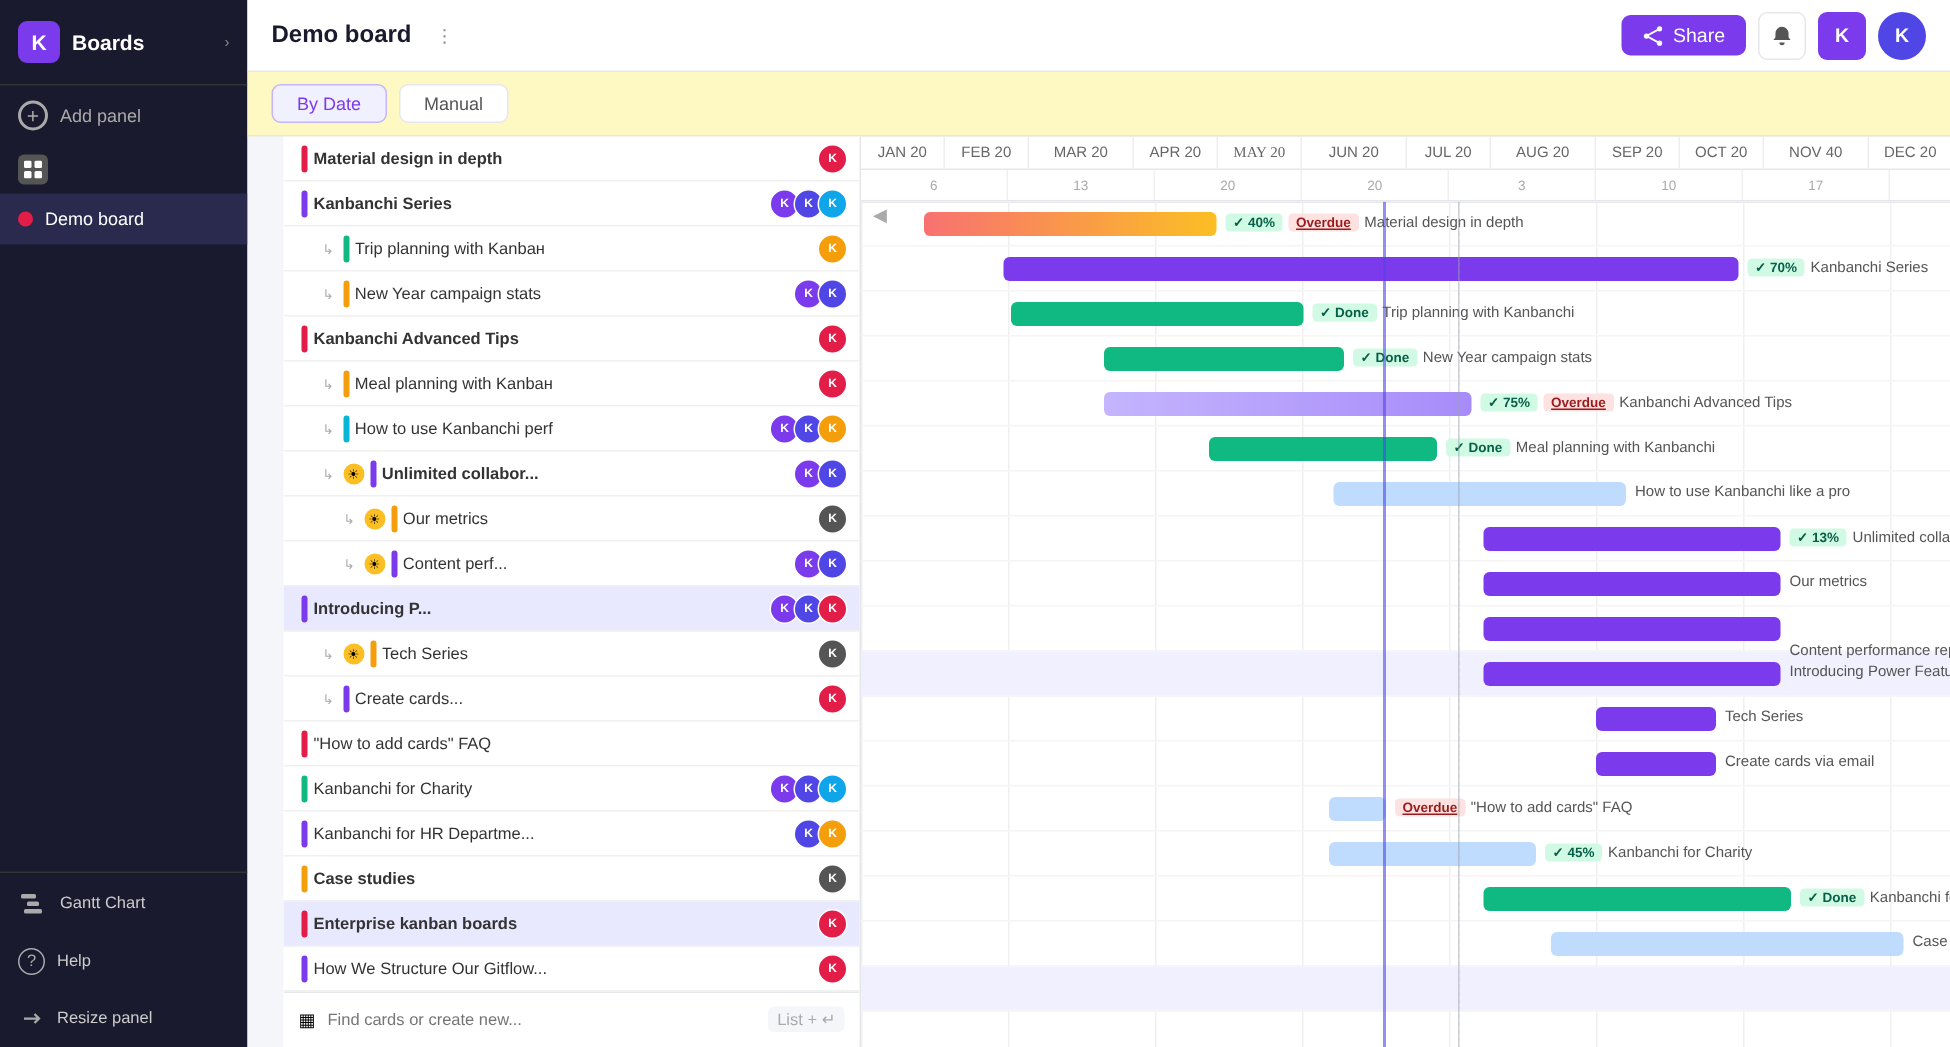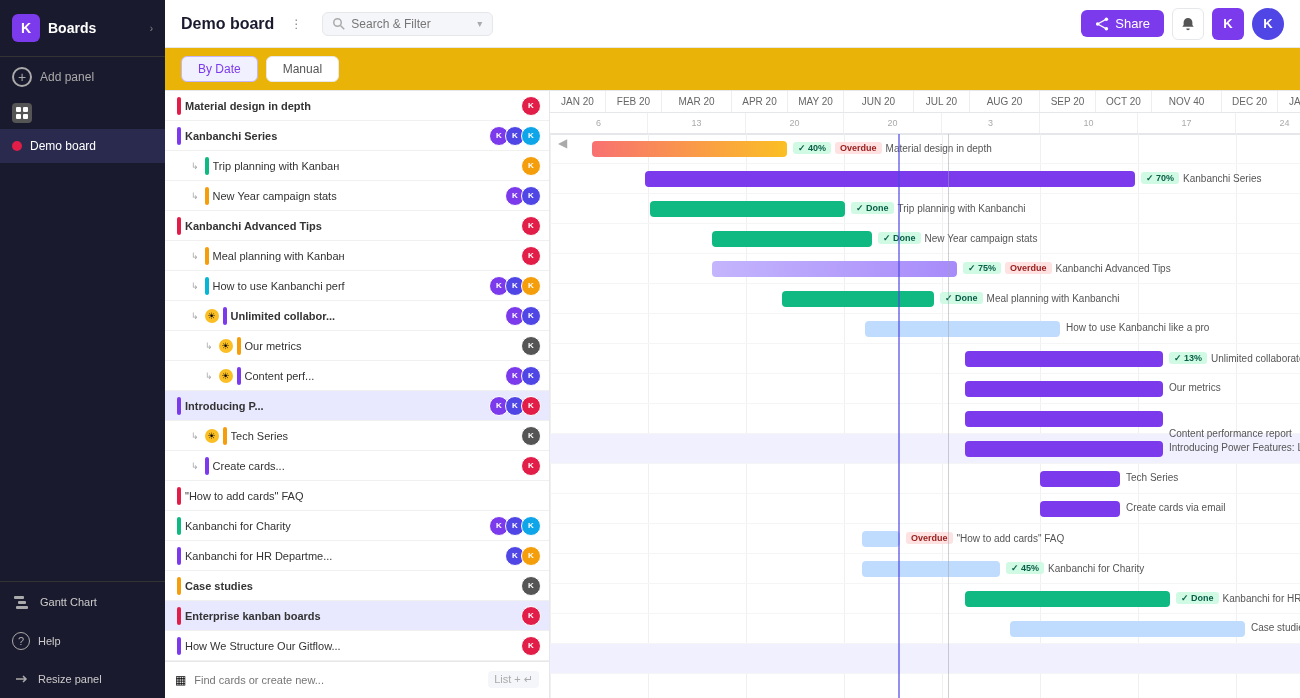--- a/index.html
+++ b/index.html
@@ -28,26 +28,26 @@
     .header-dot-menu { color: #888; cursor: pointer; margin-left: 4px; }
     .search-filter { display: flex; align-items: center; background: #f5f6fa; border: 1px solid #e5e7eb; border-radius: 6px; padding: 4px 10px; gap: 6px; margin-left: 8px; }
     .search-filter input { border: none; background: transparent; outline: none; font-size: 12px; color: #555; width: 120px; }
     .header-right { margin-left: auto; display: flex; align-items: center; gap: 8px; }
     .share-btn { display: flex; align-items: center; gap: 6px; background: #7c3aed; color: white; border: none; border-radius: 6px; padding: 6px 14px; font-size: 13px; cursor: pointer; }
     .notif-btn { width: 32px; height: 32px; border-radius: 6px; border: 1px solid #e5e7eb; display: flex; align-items: center; justify-content: center; cursor: pointer; background: #fff; color: #888; }
     .avatar-k { width: 32px; height: 32px; background: #7c3aed; border-radius: 6px; display: flex; align-items: center; justify-content: center; color: white; font-size: 13px; font-weight: bold; }
     .avatar-k2 { width: 32px; height: 32px; background: #4f46e5; border-radius: 50%; display: flex; align-items: center; justify-content: center; color: white; font-size: 13px; font-weight: bold; }
 
     
-    #view-controls { display: flex; padding: 8px 16px; background: #eab308; border-bottom: 1px solid #e5e7eb; gap: 8px; }
+    #view-controls { display: flex; padding: 8px 16px; background: #fef9c3; border-bottom: 1px solid #e5e7eb; gap: 8px; }
     .view-btn { padding: 5px 16px; border-radius: 6px; border: 1px solid #e5e7eb; background: #fff; font-size: 12px; cursor: pointer; color: #555; }
     .view-btn.active { background: #f0f0ff; color: #7c3aed; border-color: #c4b5fd; }
 
     
-    #gantt-wrapper { display: flex; flex: 1; overflow: hidden; }
+    #gantt-wrapper { display: flex; flex: 1; overflow: hidden; padding-left: 24px; }
 
     
     #task-list { width: 385px; flex-shrink: 0; overflow-y: auto; overflow-x: hidden; border-right: 1px solid #e5e7eb; background: #fff; }
     .task-row { display: flex; align-items: center; height: 30px; padding: 0 8px; border-bottom: 1px solid #f0f0f0; gap: 4px; cursor: pointer; }
     .task-row.highlighted { background: #e8e8ff; }
     .task-color-bar { width: 4px; height: 18px; border-radius: 2px; flex-shrink: 0; }
     .task-name { font-size: 11px; color: #333; flex: 1; overflow: hidden; white-space: nowrap; text-overflow: ellipsis; }
     .task-name.bold { font-weight: 600; }
     .task-avatars { display: flex; margin-left: auto; gap: -4px; }
     .mini-avatar { width: 20px; height: 20px; border-radius: 50%; border: 1px solid #fff; display: flex; align-items: center; justify-content: center; font-size: 8px; color: white; font-weight: bold; flex-shrink: 0; }
@@ -64,21 +64,21 @@
     .gantt-header { position: sticky; top: 0; z-index: 10; background: #fff; border-bottom: 1px solid #e5e7eb; }
     .month-row { display: flex; height: 22px; border-bottom: 1px solid #e5e7eb; }
     .month-cell { text-align: center; font-size: 10px; color: #666; border-right: 1px solid #eee; display: flex; align-items: center; justify-content: center; }
     .day-row { display: flex; height: 20px; }
     .day-cell { text-align: center; font-size: 9px; color: #aaa; border-right: 1px solid #f0f0f0; display: flex; align-items: center; justify-content: center; flex-shrink: 0; width: 14px; }
     .gantt-body { position: relative; }
     .gantt-bar { height: 16px; border-radius: 4px; position: absolute; display: flex; align-items: center; padding: 0 6px; }
     .gantt-tag { position: absolute; display: flex; align-items: center; gap: 4px; white-space: nowrap; font-size: 10px; }
     .tag-badge { border-radius: 3px; padding: 1px 5px; font-size: 9px; font-weight: 600; }
     .tag-green { background: #d1fae5; color: #065f46; }
-    .tag-red { background: #fee2e2; color: #991b1b; }
+    .tag-red { background: #fee2e2; color: #991b1b; text-decoration: underline; }
     .gantt-progress-text { font-size: 10px; color: #555; }
     .col-grid { position: absolute; top: 0; bottom: 0; width: 1px; background: #f0f0f0; }
     .today-line { position: absolute; top: 0; bottom: 0; width: 2px; background: #4f46e5; opacity: 0.6; z-index: 5; }
     .dashed-line { position: absolute; top: 0; bottom: 0; width: 1px; background: #9ca3af; opacity: 0.5; z-index: 4; border-left: 1px dashed #9ca3af; }
 
     ::-webkit-scrollbar { width: 6px; height: 6px; }
     ::-webkit-scrollbar-track { background: #f1f1f1; }
     ::-webkit-scrollbar-thumb { background: #ccc; border-radius: 3px; }
   </style>
 </head>
@@ -134,28 +134,20 @@
       <span>Resize panel</span>
     </div>
   </div>
 </div>
 
 <div id="main">
 
   <div id="header">
     <span class="board-title">Demo board</span>
     <span class="header-dot-menu">⋮</span>
-    <div class="search-filter">
-      <svg width="12" height="12" viewBox="0 0 16 16" fill="#aaa">
-          <circle cx="6" cy="6" r="5" stroke="#aaa" stroke-width="2" fill="none"></circle>
-          <line x1="10" y1="10" x2="15" y2="15" stroke="#aaa" stroke-width="2"></line>
-        </svg>
-      <input type="text" placeholder="Search &amp; Filter" style="">
-      <span style="color:#aaa;font-size:10px;">▾</span>
-    </div>
     <div class="header-right">
       <button class="share-btn">
         <svg width="14" height="14" viewBox="0 0 16 16" fill="white">
             <circle cx="13" cy="2.5" r="2"></circle>
             <circle cx="13" cy="13.5" r="2"></circle>
             <circle cx="3" cy="8" r="2"></circle>
             <line x1="3" y1="8" x2="13" y2="2.5" stroke="white" stroke-width="1.5"></line>
             <line x1="3" y1="8" x2="13" y2="13.5" stroke="white" stroke-width="1.5"></line>
           </svg>
         <span>Share</span>
@@ -362,21 +354,21 @@
       </div>
     </div>
 
     <div id="gantt-chart">
       <div class="gantt-header">
         <div class="month-row" id="month-row">
             <div class="month-cell" style="width: 56px; min-width: 56px;">JAN 20</div>
             <div class="month-cell" style="width: 56px; min-width: 56px;">FEB 20</div>
             <div class="month-cell" style="width: 70px; min-width: 70px;">MAR 20</div>
             <div class="month-cell" style="width: 56px; min-width: 56px;">APR 20</div>
-            <div class="month-cell" style="width: 56px; min-width: 56px;">MAY 20</div>
+            <div class="month-cell" style="width: 56px; min-width: 56px; font-family: Liberation Serif, serif;">MAY 20</div>
             <div class="month-cell" style="width: 70px; min-width: 70px;">JUN 20</div>
             <div class="month-cell" style="width: 56px; min-width: 56px;">JUL 20</div>
             <div class="month-cell" style="width: 70px; min-width: 70px;">AUG 20</div>
             <div class="month-cell" style="width: 56px; min-width: 56px;">SEP 20</div>
             <div class="month-cell" style="width: 56px; min-width: 56px;">OCT 20</div>
             <div class="month-cell" style="width: 70px; min-width: 70px;">NOV 40</div>
             <div class="month-cell" style="width: 56px; min-width: 56px;">DEC 20</div>
             <div class="month-cell" style="width: 56px; min-width: 56px;">JAN 21</div>
           </div>
         <div class="day-row" id="day-row">

